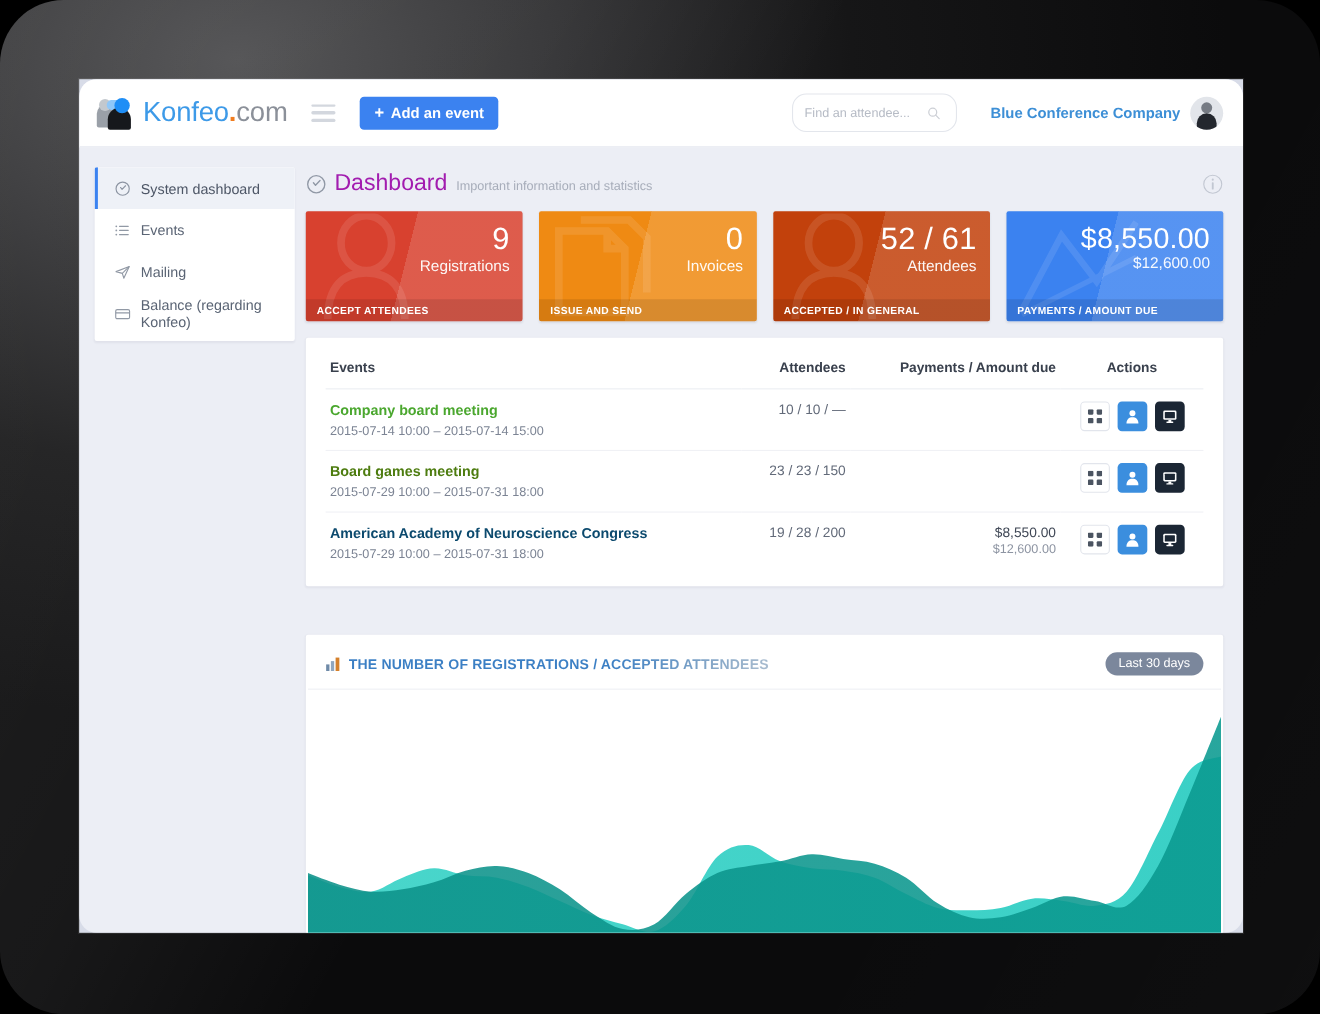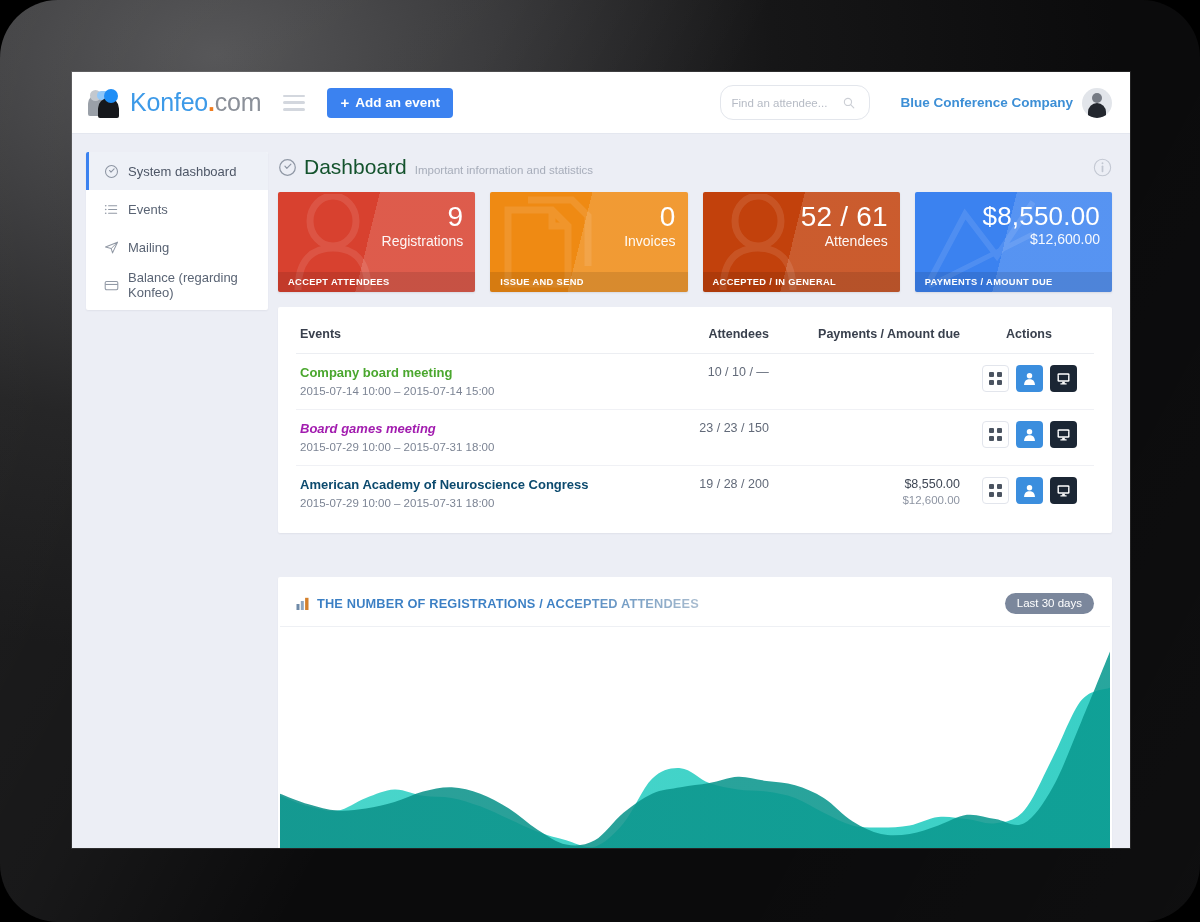--- a/index.html
+++ b/index.html
@@ -43,20 +43,21 @@
     background: #d8dce8;
     overflow: hidden;
     box-shadow: 0 0 0 1px rgba(255,255,255,0.10);
   }
   #screen {
     position: absolute;
     left: 0; top: 0;
     width: 1058px; height: 776px;
     background: #eceef5;
     overflow: hidden;
+    border-radius: 16px;
   }
 
   
   #topbar {
     position: relative;
     height: 62px;
     background: #ffffff;
     border-bottom: 1px solid #e4e7ef;
     display: flex;
     align-items: center;
@@ -200,21 +201,21 @@
 
   
   #main { flex: 1 1 auto; padding: 16px 18px 0 10px; min-width: 0; }
 
   #page-head {
     display: flex; align-items: center;
     height: 34px;
     margin-bottom: 8px;
   }
   #page-head .ph-icon { width: 19px; height: 19px; margin-right: 7px; opacity: .72; }
-  #page-title { font-size: 21px; color: #14532d; font-weight: 400; }
+  #page-title { font-size: 21px; color: #a21caf; font-weight: 400; }
   #page-sub { font-size: 11.5px; color: #a7adba; margin-left: 8px; padding-top: 6px; }
   #page-head-spacer { flex: 1 1 auto; }
   #info-icon { width: 19px; height: 19px; opacity: .5; cursor: pointer; }
 
   
   #stats { display: flex; gap: 15px; margin-bottom: 15px; }
   .stat-card {
     flex: 1 1 0;
     height: 100px;
     border-radius: 2px;
@@ -278,21 +279,21 @@
   table.events td {
     padding: 11px 4px;
     border-bottom: 1px solid #f0f1f5;
     vertical-align: top;
     font-size: 12.5px;
     color: #626a79;
   }
   table.events tr:last-child td { border-bottom: none; }
   .ev-name { font-size: 13px; font-weight: 700; display: block; margin-bottom: 4px; cursor: pointer; }
   .ev-name.green { color: #4aa72e; }
-  .ev-name.orange { color: #a21caf; font-style: italic; }
+  .ev-name.orange { color: #4d7c0f; }
   .ev-name.blue { color: #0c4a6e; }
   .ev-date { font-size: 11.5px; color: #7c8494; }
   td.num, td.pay { text-align: right; white-space: nowrap; padding-top: 13px; }
   td.pay .pay-top { display: block; color: #3f4755; font-weight: 400; }
   td.pay .pay-bot { display: block; font-size: 11.5px; color: #8d94a2; margin-top: 3px; }
   td.act { text-align: center; width: 130px; }
   .act-row { display: flex; gap: 7px; justify-content: center; }
   .act-btn {
     width: 27px; height: 27px;
     border-radius: 4px;

